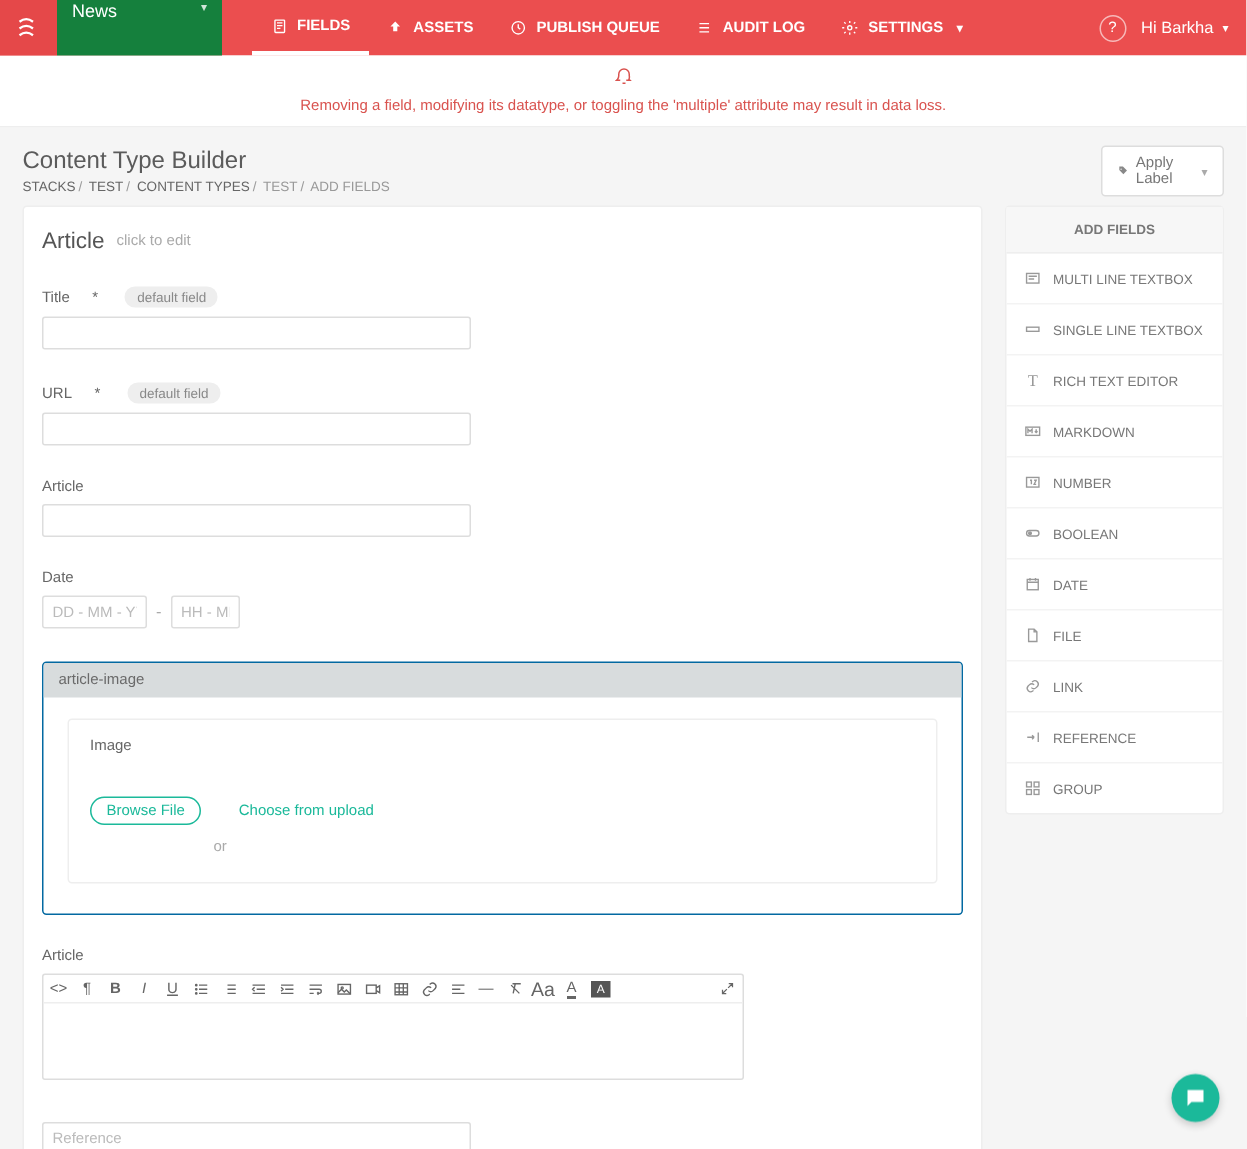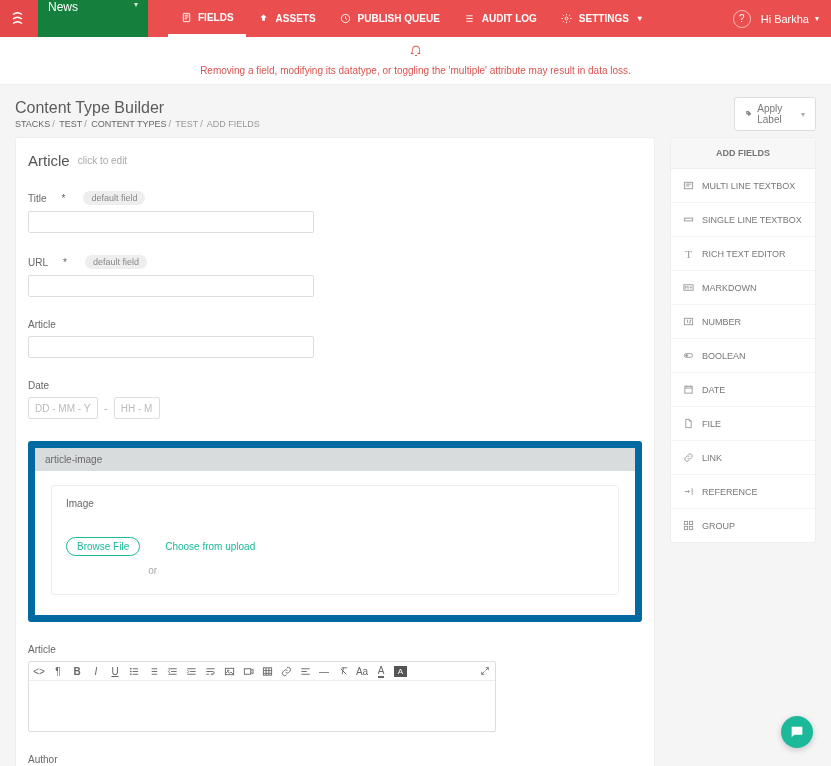--- a/index.html
+++ b/index.html
@@ -46,21 +46,21 @@
 .field-label { font-size: 10px; color: #666; display: flex; align-items: center; gap: 18px; }
 .field-label .req { margin-left: -3px; }
 .pill { background: #eee; border-radius: 9px; padding: 2px 8px; font-size: 9px; color: #888; }
 .input { margin-top: 6px; width: 286px; height: 22px; border: 1px solid #ddd; border-radius: 2px; padding: 0 6px; font-size: 10px; color: #666; }
 .input::placeholder { color: #bbb; }
 .date-row { display: flex; align-items: center; gap: 6px; margin-top: 6px; }
 .date-row .input { width: 70px; margin-top: 0; }
 .date-row .sep { color: #aaa; }
 
 
-.group { margin-top: 22px; border: 7px solid #0369a1; border-radius: 3px; overflow: hidden; }
+.group { margin-top: 22px; border: 1px solid #0369a1; border-radius: 3px; overflow: hidden; }
 .group-header { background: #d8dcdd; padding: 6px 10px; font-size: 10px; color: #6a6a6a; }
 .group-body { padding: 14px 16px 20px; }
 .group-inner { border: 1px solid #eee; border-radius: 3px; padding: 12px 14px 18px; }
 .browse-row { display: flex; align-items: center; gap: 8px; margin-top: 8px; font-size: 10px; }
 .btn-browse { border: 1px solid #1bb99a; color: #1bb99a; background: #fff; border-radius: 11px; padding: 3px 10px; font-size: 10px; cursor: pointer; }
 .or { color: #aaa; margin-top: 48px; }
 .link { color: #1bb99a; cursor: pointer; }
 .inner-input { width: 335px; }
 
 
@@ -316,39 +316,36 @@
               <svg width="11" height="11" viewBox="0 0 24 24" stroke="#666" stroke-width="2">
                 <path d="M3 6h18M3 12h12M3 18h18"></path>
               </svg>
             </span>
           <span class="tb">—</span>
           <span class="tb">
               <svg width="11" height="11" viewBox="0 0 24 24" stroke="#666" stroke-width="2" fill="none">
                 <path d="M6 6l12 12M8 4h12M12 4l-3 14"></path>
               </svg>
             </span>
-          <span class="tb" style="font-size:10px">Aa</span>
+          <span class="tb" style="font-size:13px">Aa</span>
           <span class="tb">
               <span style="border-bottom:2px solid #666">A</span>
             </span>
           <span class="tb inv">A</span>
           <span class="tb expand">
               <svg width="10" height="10" viewBox="0 0 24 24" stroke="#666" stroke-width="2" fill="none">
                 <path d="M4 14v6h6M20 10V4h-6M4 20l7-7M20 4l-7 7"></path>
               </svg>
             </span>
         </div>
         <div class="rte-body"></div>
       </div>
     </div>
 
     <div class="field">
-      <div class="field-label">
-          <span>Author</span>
-        </div>
       <input class="input" placeholder="Reference" style="">
     </div>
 
   </div>
 
   <div class="side-card">
     <div class="side-head">ADD FIELDS</div>
     <div class="side-item">
         <span class="sic">
           <svg width="11" height="11" viewBox="0 0 24 24" fill="none" stroke="#999" stroke-width="2">

